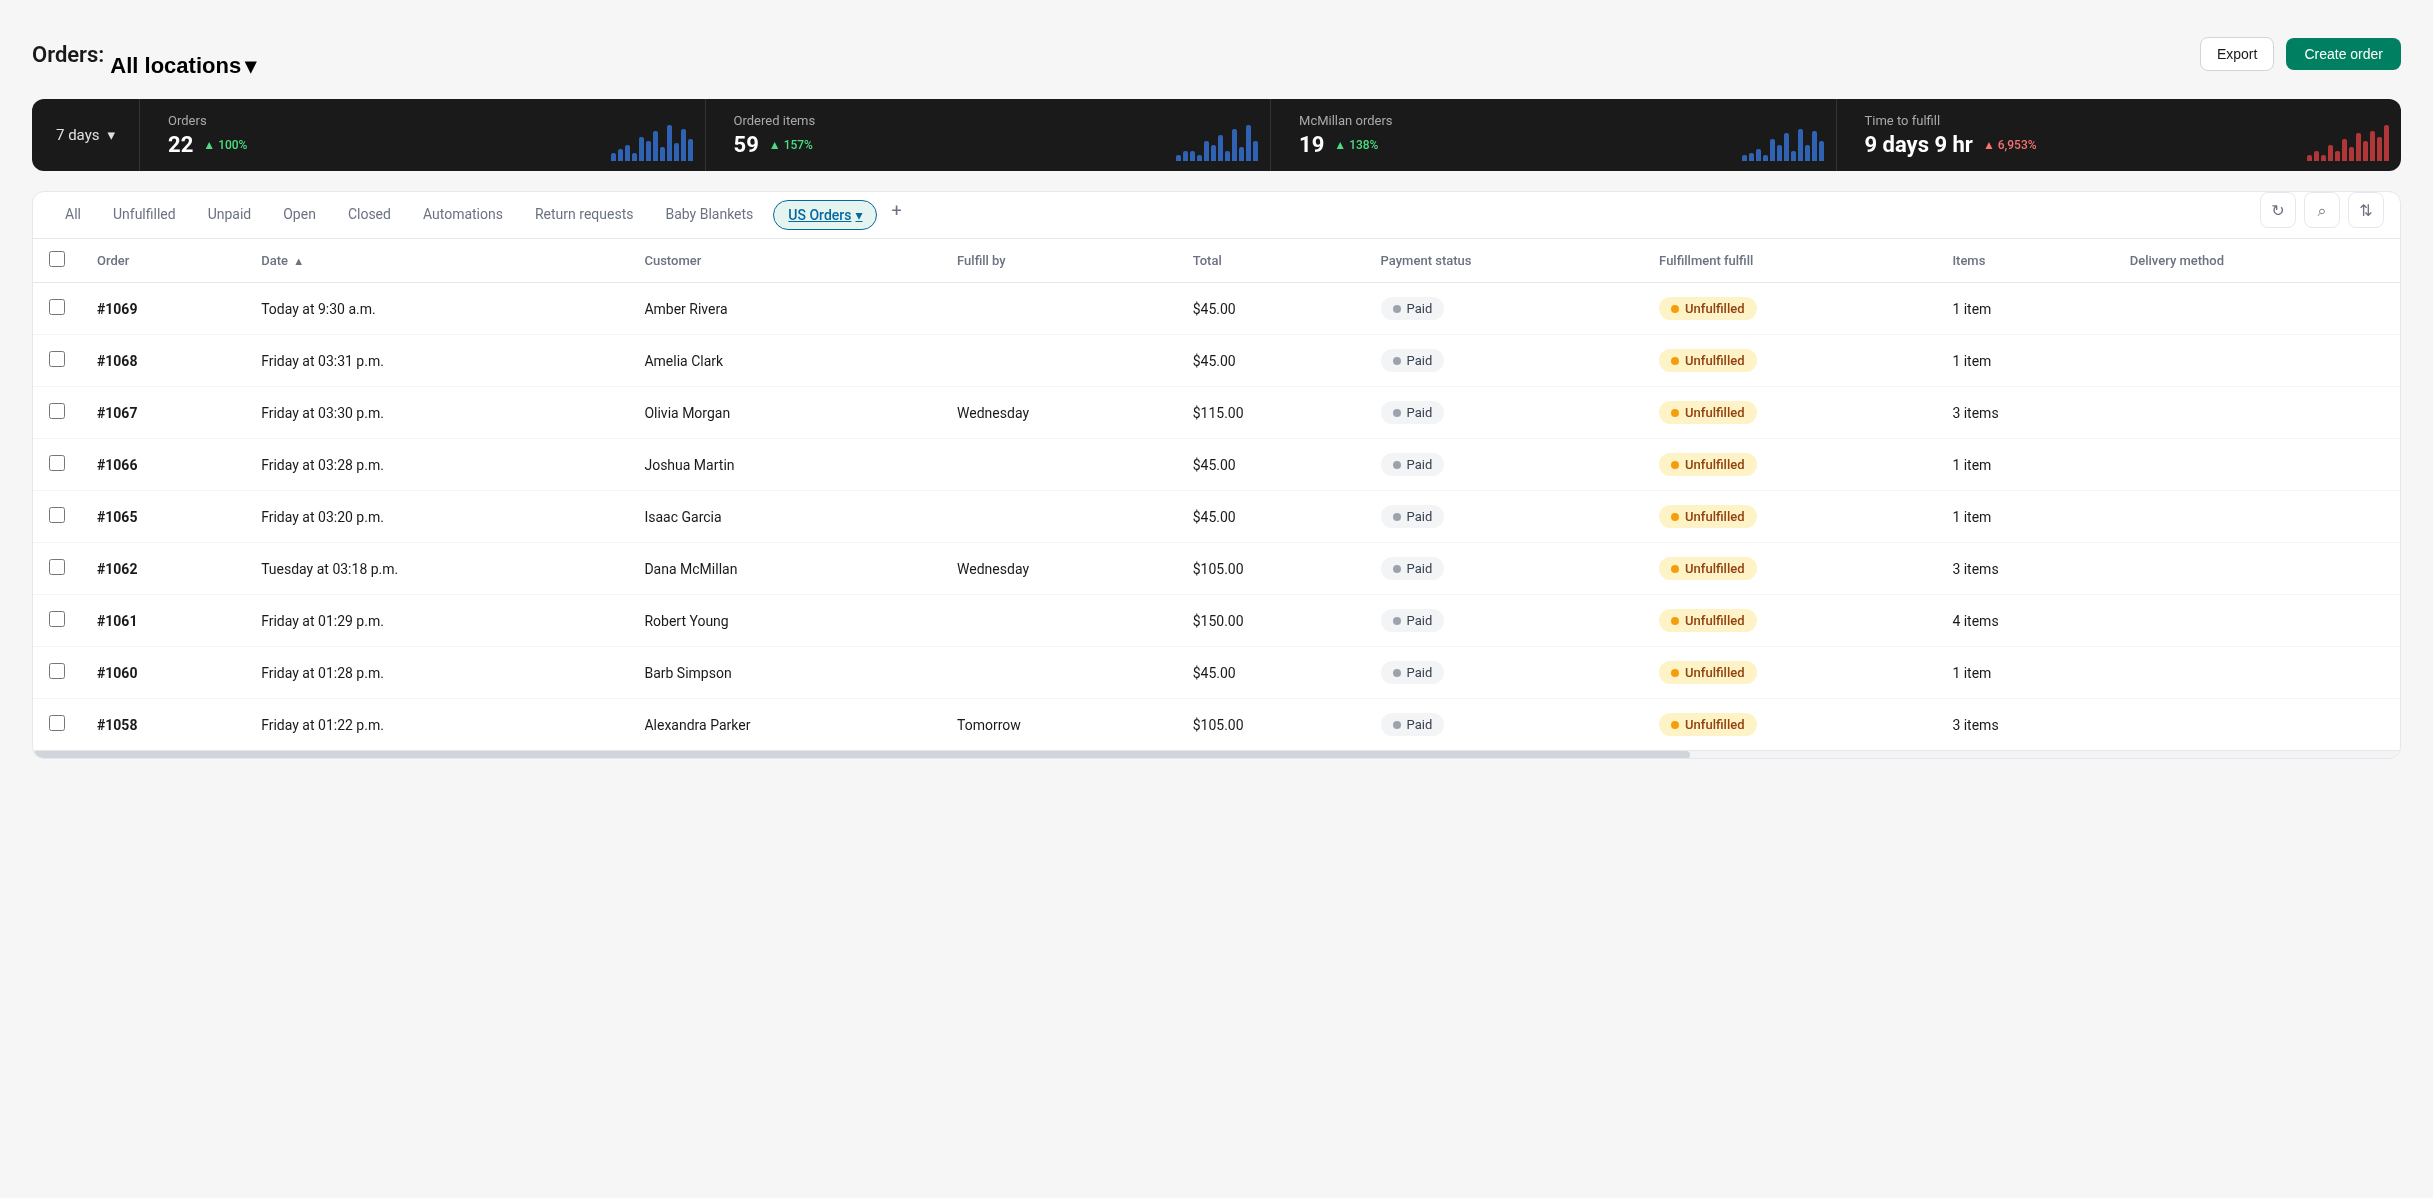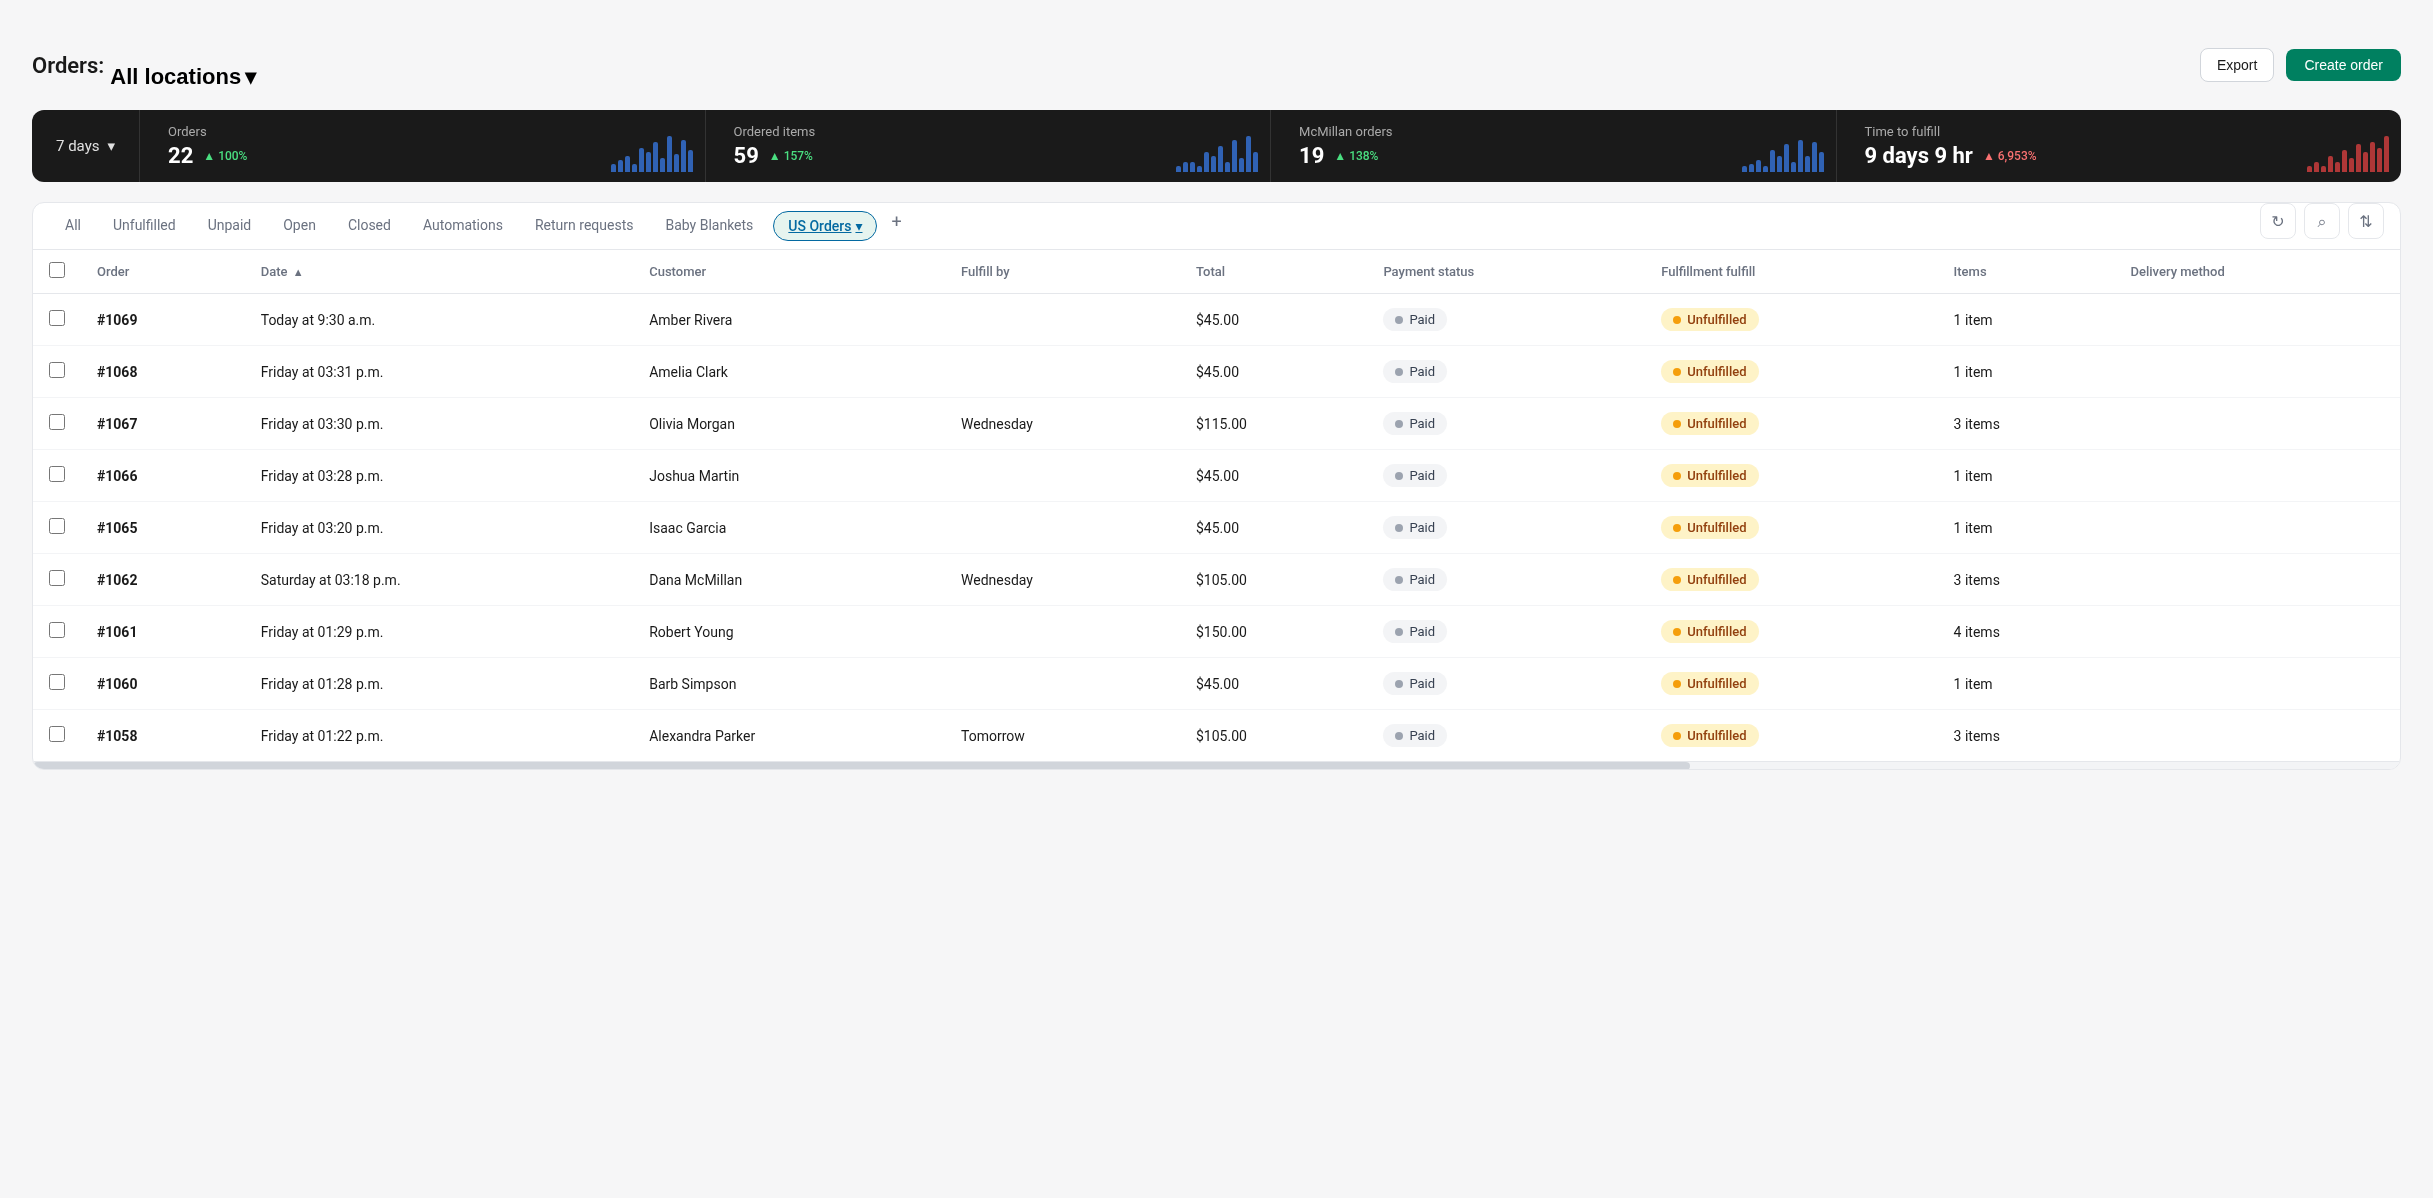--- a/index.html
+++ b/index.html
@@ -3,21 +3,21 @@
   <meta charset="utf-8">
   <style>
     * { box-sizing: border-box; margin: 0; padding: 0; }
     body {
       font-family: -apple-system, BlinkMacSystemFont, 'Segoe UI', Roboto, sans-serif;
       background: #f6f6f7;
       color: #1a1a1a;
       font-size: 14px;
     }
     .page-container {
-      padding: 40px 32px;
+      padding: 29px 32px;
       max-width: 100%;
     }
     .page-header {
       display: flex;
       justify-content: space-between;
       align-items: center;
       margin-bottom: 20px;
     }
     .page-title {
       font-size: 22px;
@@ -555,21 +555,21 @@
       <td>1 item</td>
       <td></td>
     </tr>
           <tr>
       <td class="checkbox-col">
         <input type="checkbox" style="">
       </td>
       <td>
         <span class="order-number">#1062</span>
       </td>
-      <td>Saturday at 03:18 p.m.</td>
+      <td>Tuesday at 03:18 p.m.</td>
       <td>Dana McMillan</td>
       <td>Wednesday</td>
       <td>$105.00</td>
       <td>
         <span class="payment-badge">
           <span class="payment-dot"></span>
           <span>Paid</span>
         </span>
       </td>
       <td>

